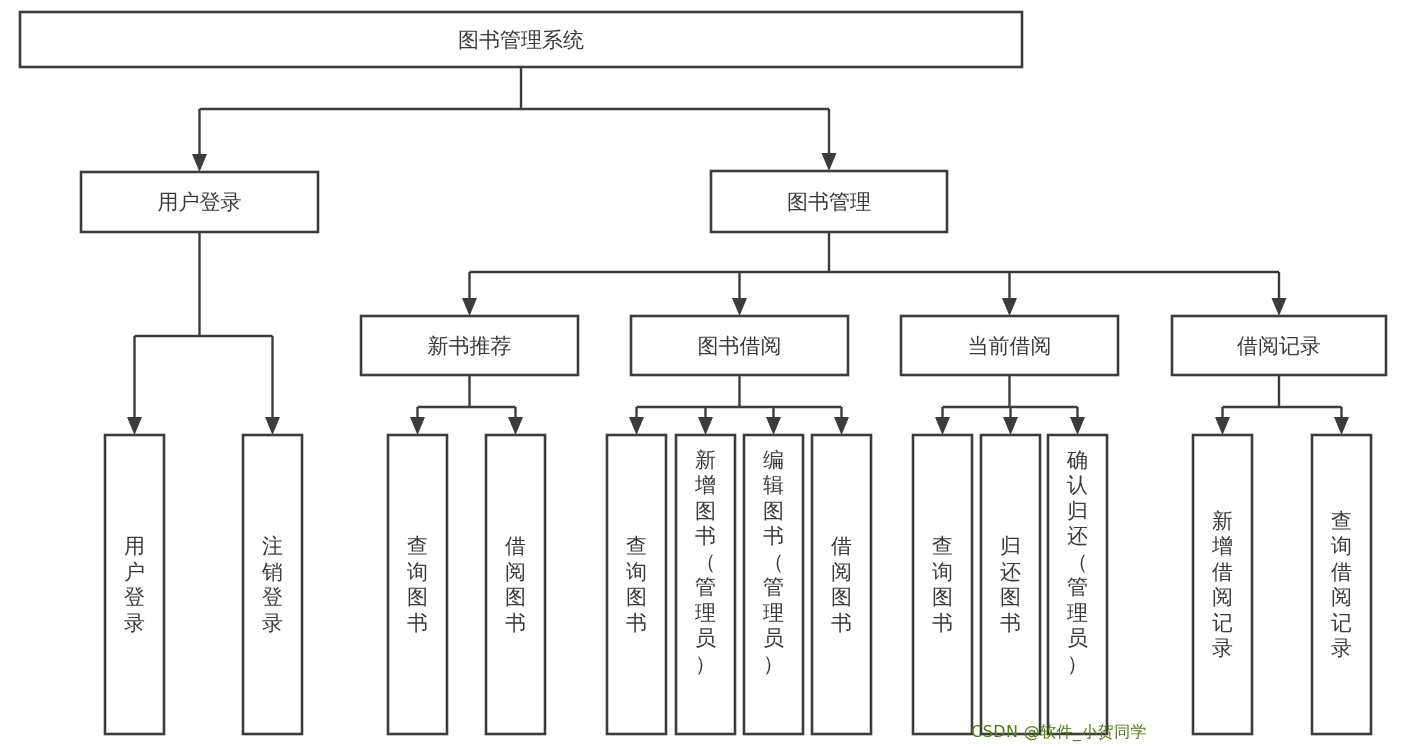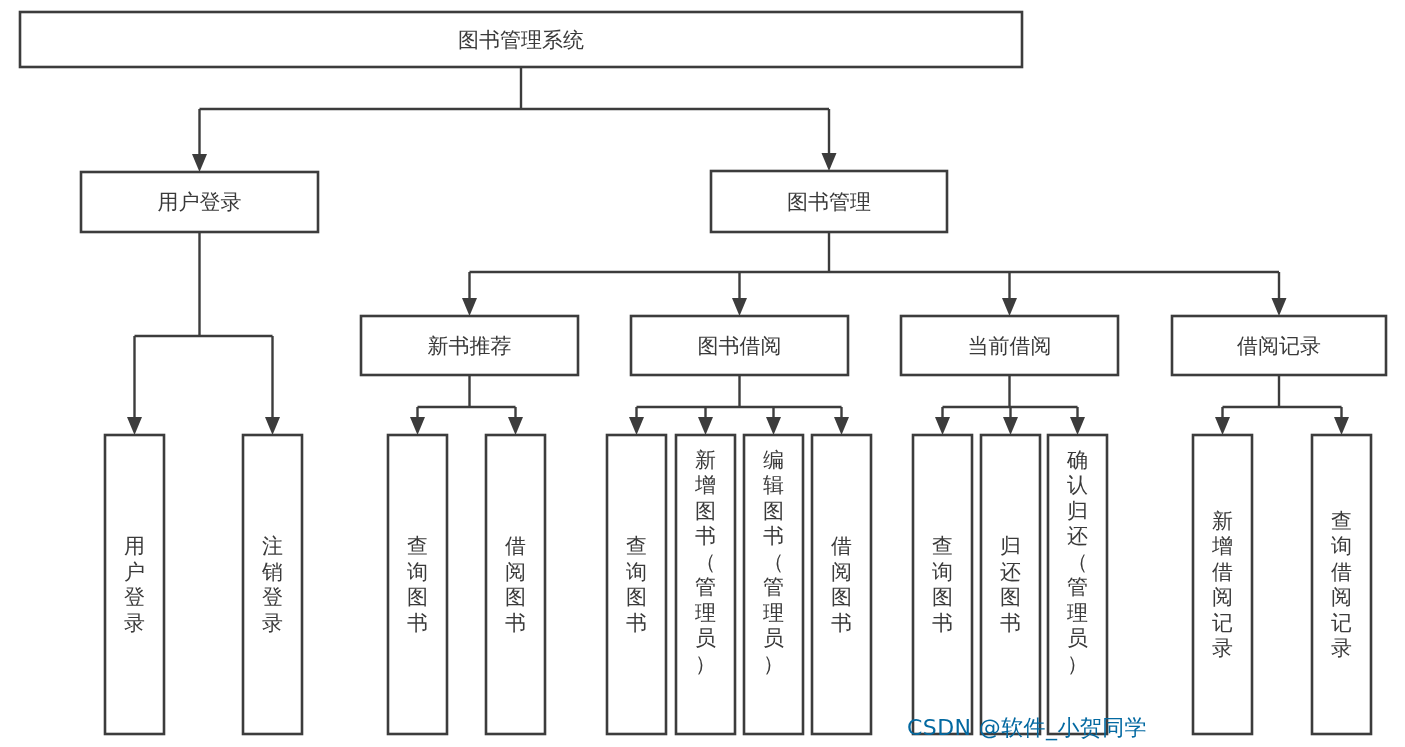--- a/index.html
+++ b/index.html
@@ -53,22 +53,22 @@
   .leaf-label-v {
     fill: #3a3a3a;
     font-family: "DejaVu Sans", "Liberation Sans", sans-serif;
     font-size: 21px;
     text-anchor: middle;
   }
   .watermark {
     position: absolute;
     right: 6px;
     bottom: 4px;
-    color: #0369a1;
-    font-size: 22px;
+    color: #4d7c0f;
+    font-size: 16px;
     font-family: "DejaVu Sans", "Liberation Sans", sans-serif;
     letter-spacing: 0.4px;
     white-space: nowrap;
     user-select: none;
   }
 </style>
 </head>
 <body>
 
 <div id="diagram-root">

